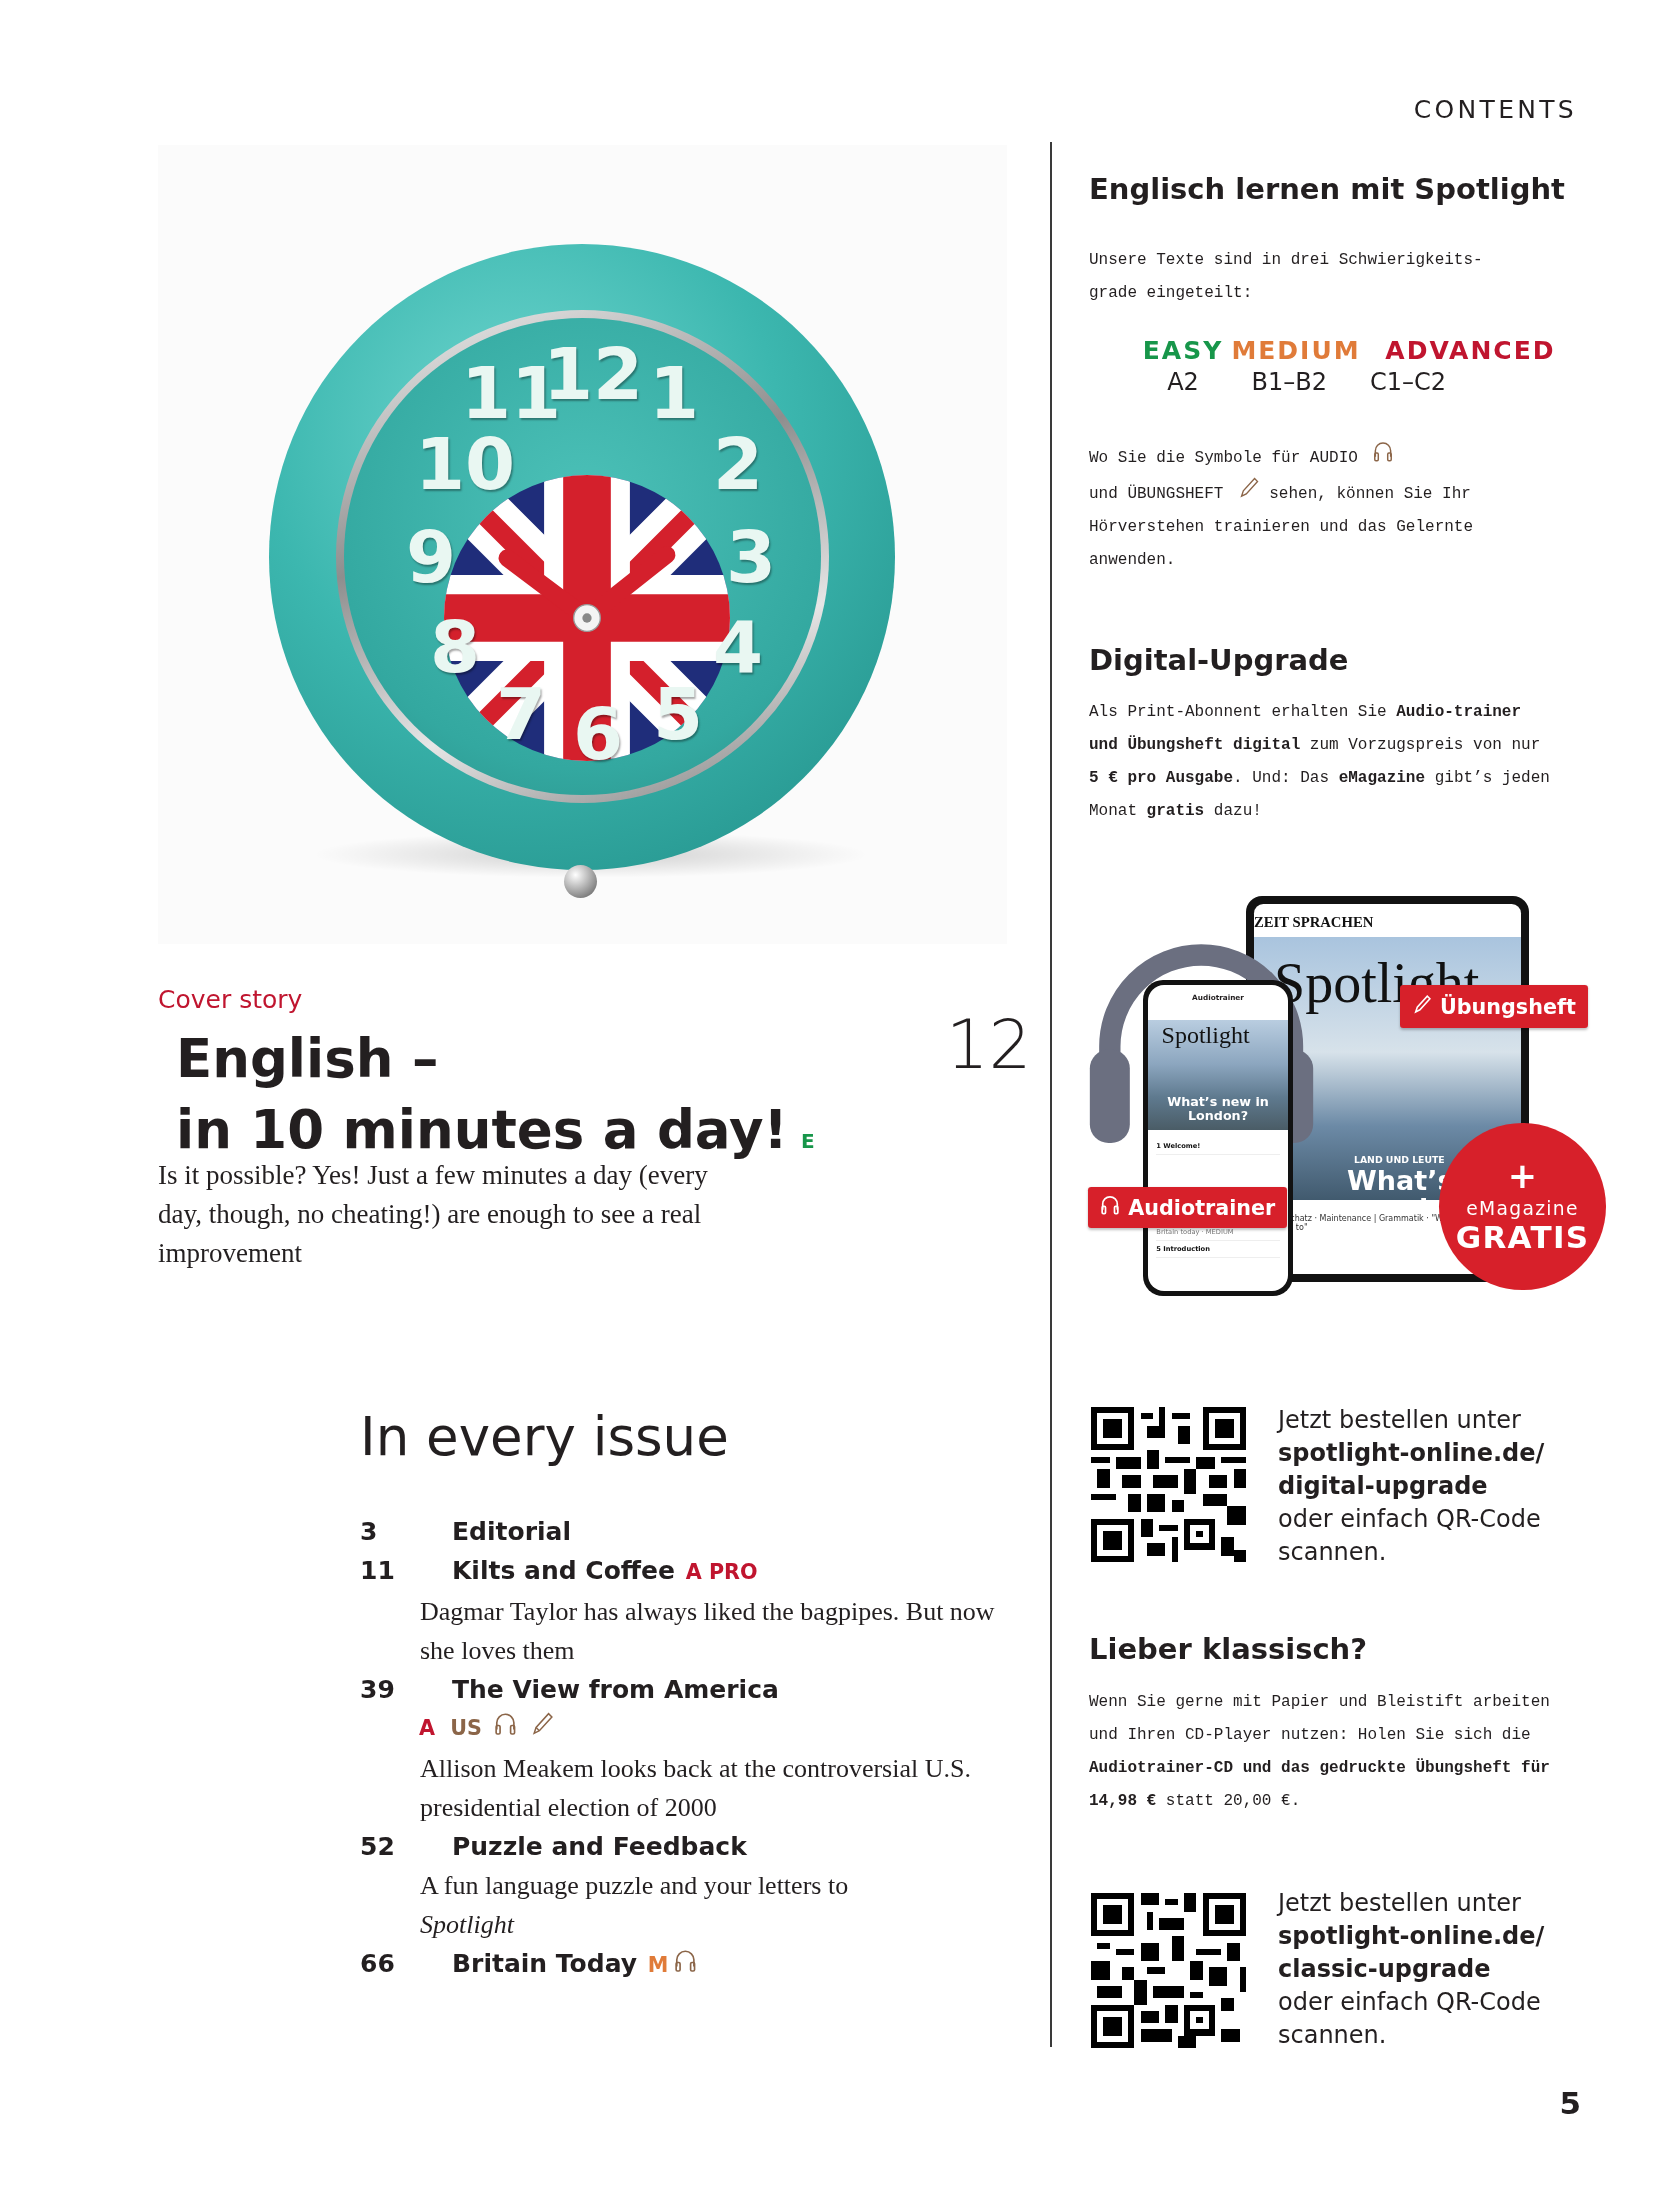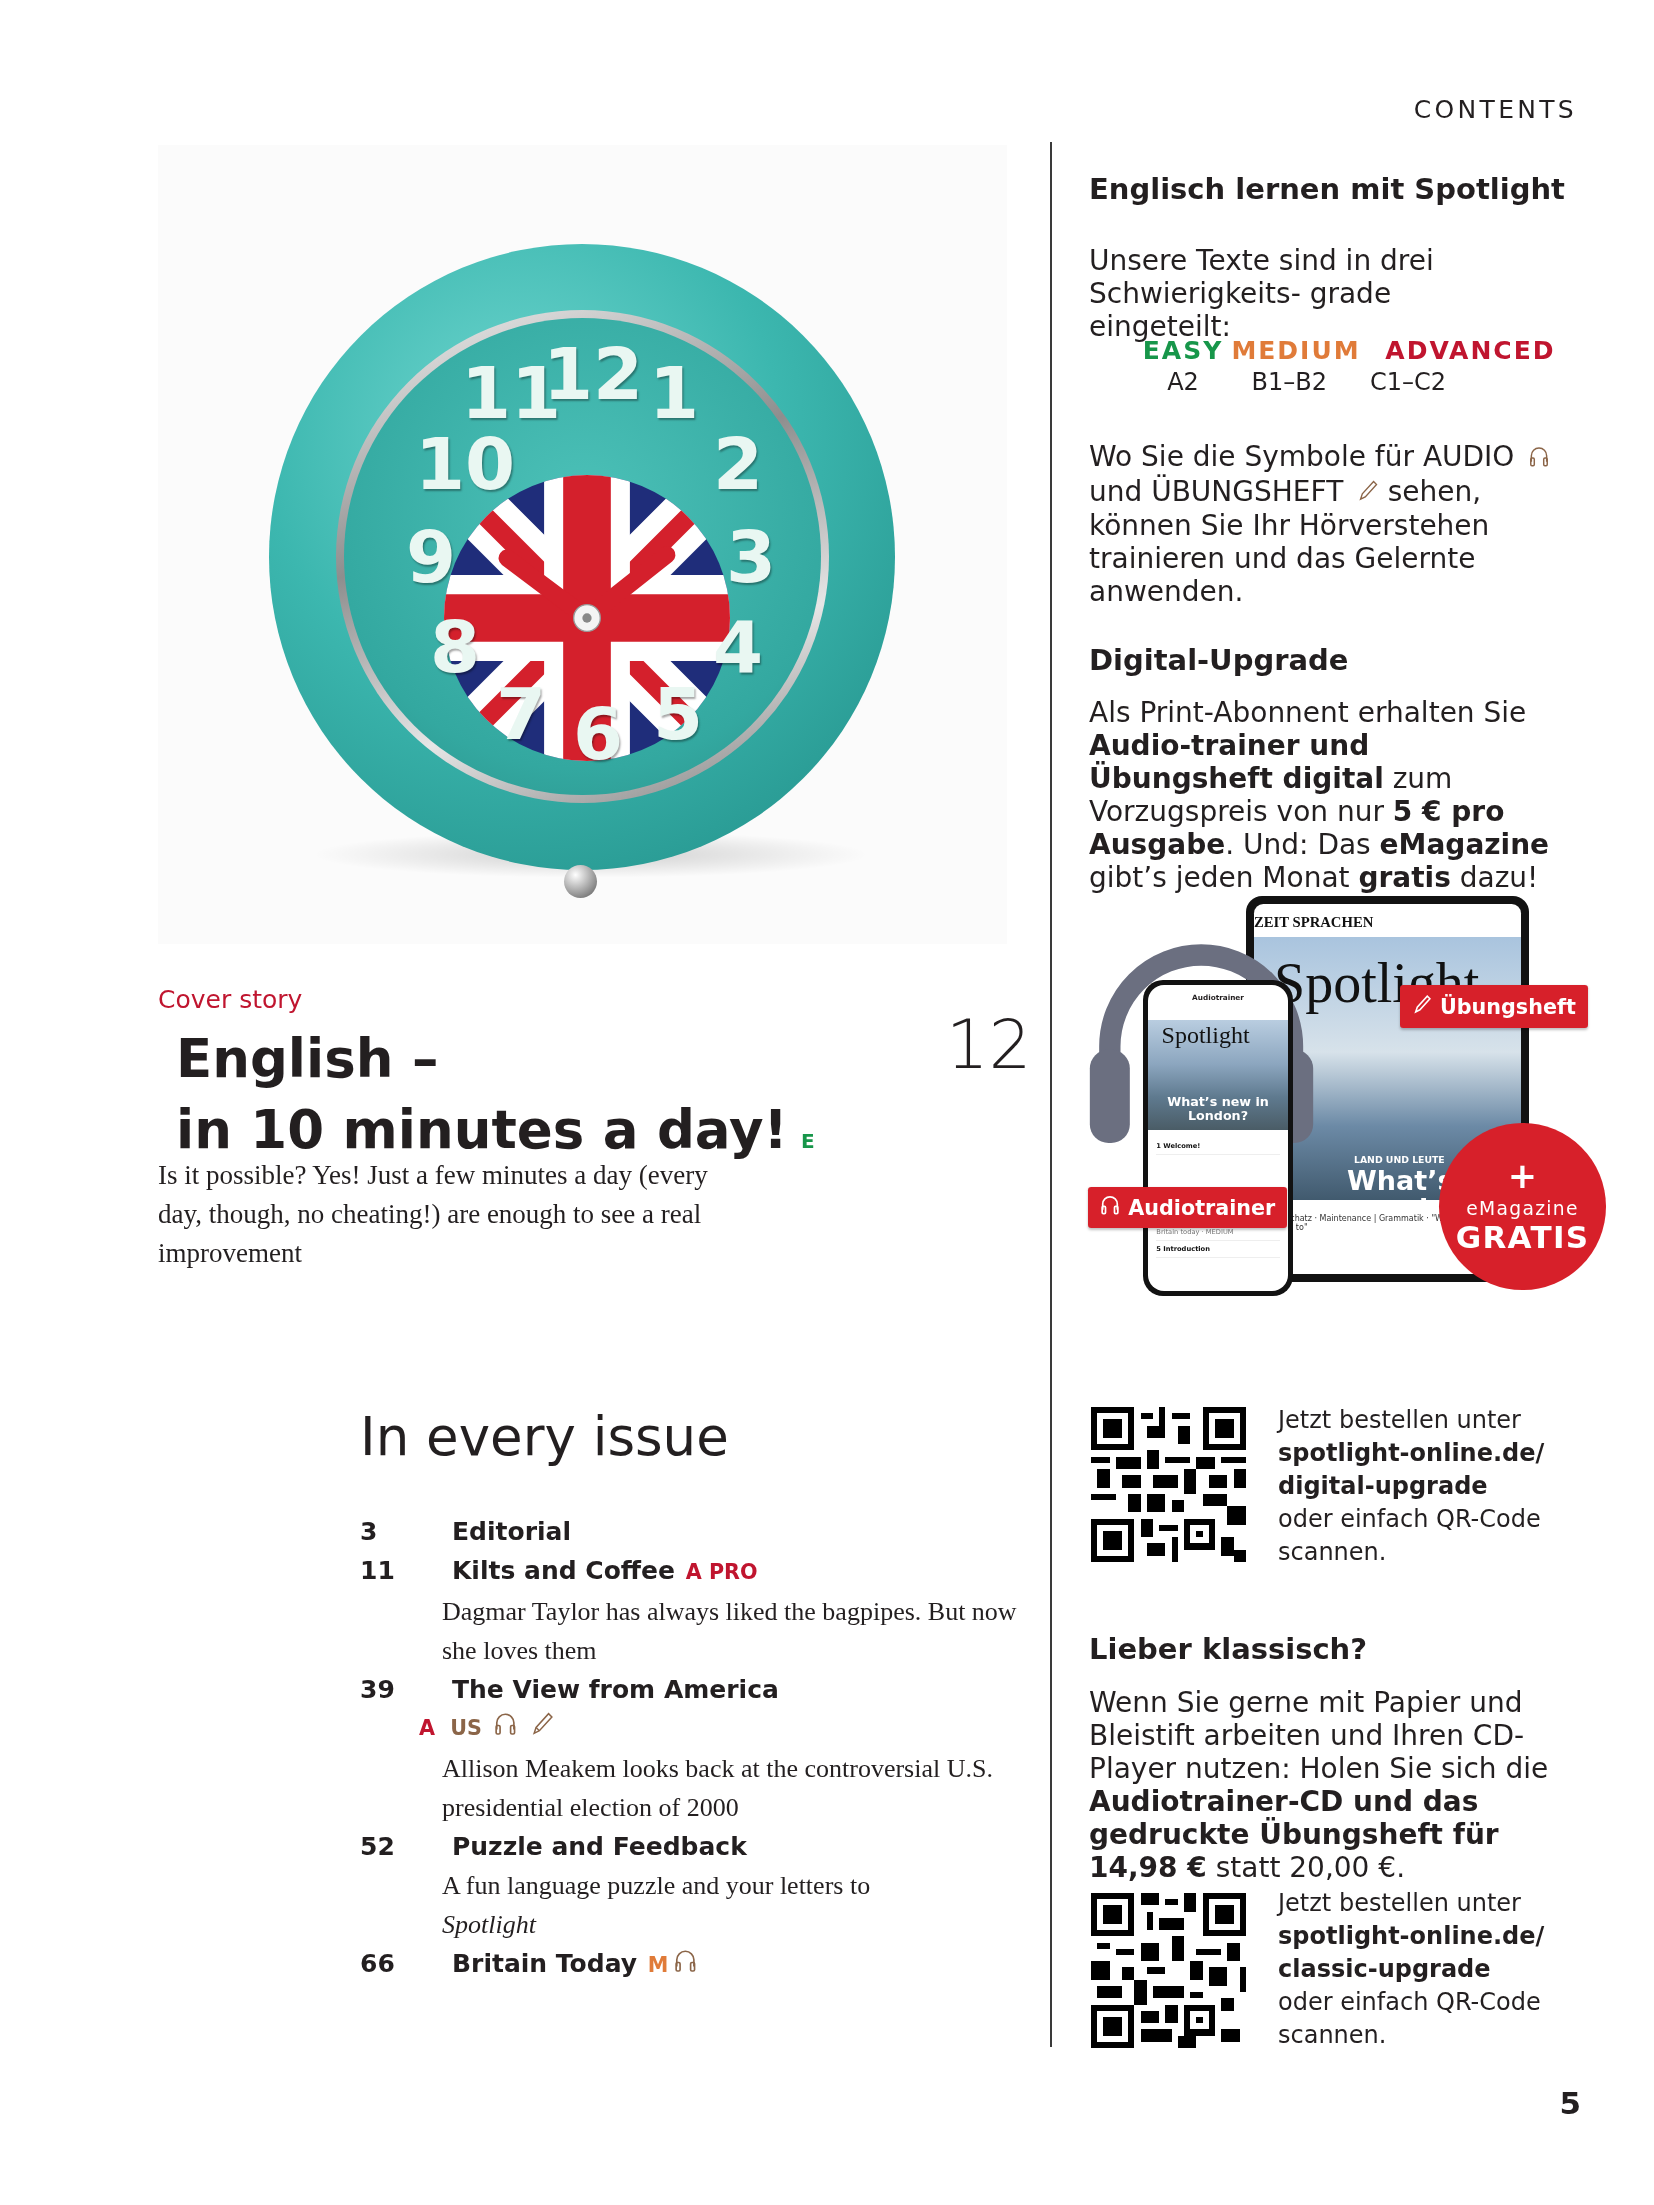--- a/index.html
+++ b/index.html
@@ -39,28 +39,28 @@
   #cover-desc { left:158px; top:1156px; width:586px; font-size:27px; line-height:39px; color:#231f20; }
 
   
   #issue-title { left:360px; top:1406px; font-size:53px; color:#231f20; }
   #issue-list { left:360px; top:1512px; width:673px; }
   .issue-item { position:relative; }
   .issue-num { position:absolute; left:0; top:0; width:53px; font-size:25px; line-height:39px; font-weight:700; }
   .issue-head { margin-left:92px; font-size:25px; line-height:39px; font-weight:700; }
   .issue-tag { font-size:20.7px; font-weight:700; margin-left:10.7px; }
   .issue-sub { margin-left:59px; font-size:20.7px; line-height:39px; font-weight:700; }
-  .issue-desc { margin-left:82px; font-size:26px; line-height:39px; }
+  .issue-desc { margin-left:60px; font-size:26px; line-height:39px; }
   .ital { font-style:italic; }
   .ic { display:inline-block; vertical-align:middle; margin-left:5.3px; }
 
   
   .rc { left:1089px; width:486px; }
   .rc-h { font-size:29px; font-weight:700; }
-  .rc-p { font-size:28px; line-height:33px; font-weight:400; }
+  .rc-p { font-size:16px; line-height:33px; font-weight:400;font-family:Liberation Mono, monospace; }
   .rc-p b { font-weight:700; }
   #levels { left:1133px; top:336px; width:426px; }
   .lvl { position:absolute; text-align:center; }
   .lvl-name { font-size:25px; font-weight:700; letter-spacing:2px; }
   .lvl-range { font-size:24px; margin-top:2.7px; }
 
   
   #promo { left:1083px; top:893px; width:516px; height:420px; }
   .tablet { position:absolute; left:163px; top:3.3px; width:283px; height:386px; background:#121212; border-radius:16px; }
   .tablet-screen { position:absolute; left:8px; top:8px; right:8px; bottom:8px; border-radius:9.3px; overflow:hidden;

